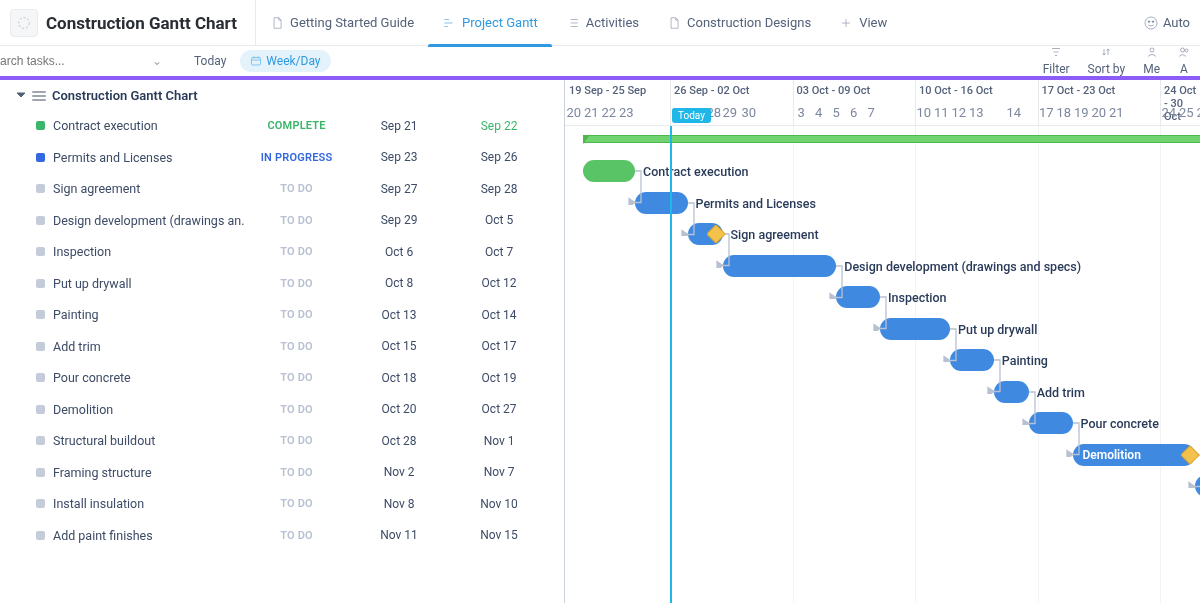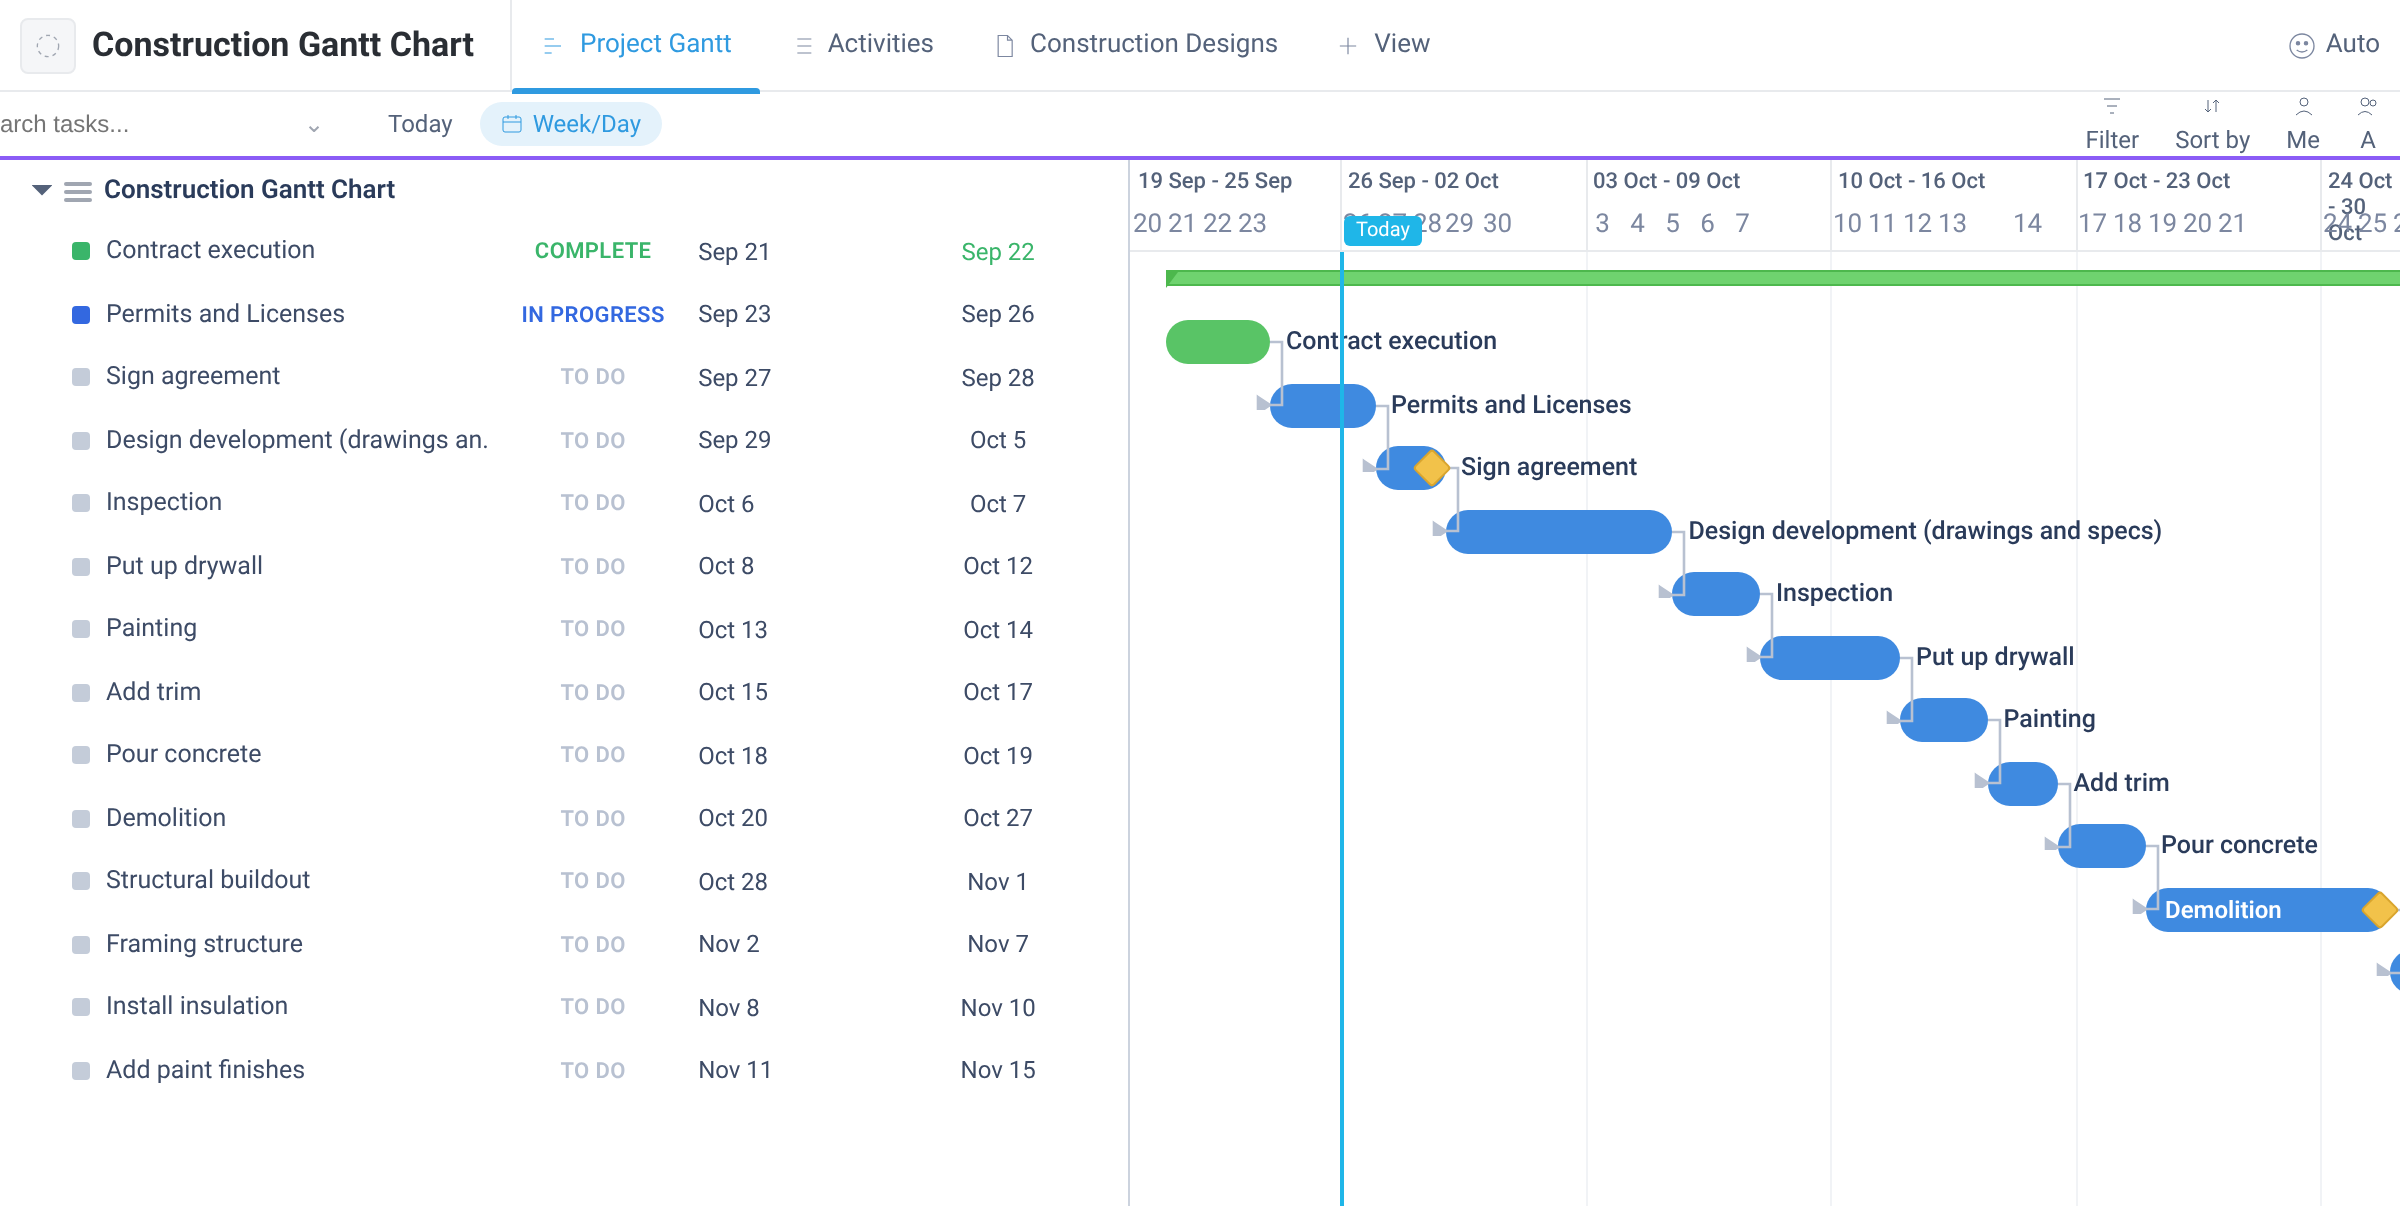--- a/index.html
+++ b/index.html
@@ -12,21 +12,21 @@
   .tabs { display:flex; align-items:stretch; height:46px; border-left:1px solid #e8eaed; }
   .tab { display:flex; align-items:center; gap:6px; padding:0 14px; color:#54627a; cursor:pointer; font-size:13px; position:relative;}
   .tab svg { width:14px; height:14px; stroke:#7c87a0; fill:none;}
   .tab.active { color:#2f9ae0; }
   .tab.active svg { stroke:#2f9ae0;}
   .tab.active::after { content:''; position:absolute; left:0; right:0; bottom:-1px; height:3px; background:#2f9ae0; border-radius:2px 2px 0 0; }
   .nav-right { margin-left:auto; display:flex; align-items:center; gap:6px; padding-right:6px;}
   .auto-btn { display:flex; align-items:center; gap:4px; color:#54627a; font-size:13px; padding:6px 4px;}
   .auto-btn svg { width:16px; height:16px; stroke:#7c87a0; fill:none;}
   
-  .toolbar { display:flex; align-items:center; height:34px; border-bottom:2px solid #8b5cf6; font-size:12px; color:#54627a;}
+  .toolbar { display:flex; align-items:center; height:34px; border-bottom:4px solid #8b5cf6; font-size:12px; color:#54627a;}
   .search { flex:0 0 170px; height:100%; display:flex; align-items:center; padding:0 8px 0 0; color:#a0a6b1;}
   .search input { border:none; outline:none; width:120px; font-size:12px; color:#a0a6b1;}
   .search .chev { margin-left:auto;}
   .today-btn { padding:4px 10px; border-radius:4px; cursor:pointer; color:#54627a; margin-left:14px;}
   .week-btn { padding:4px 10px; border-radius:14px; background:#e4f2fb; color:#2f9ae0; margin-left:4px; display:flex; align-items:center; gap:4px;}
   .week-btn svg{ width:12px; height:12px; stroke:#2f9ae0; fill:none;}
   .tool-right { margin-left:auto; display:flex; gap:18px; padding-right:10px; align-items:center;}
   .tool-item { display:flex; align-items:center; gap:4px; color:#54627a; cursor:pointer;flex-direction:column;}
   .tool-item svg { width:12px; height:12px; stroke:#54627a; fill:none;}
   
@@ -44,21 +44,21 @@
   
   .proj-row { display:flex; align-items:center; height:30px; padding-left:16px; font-weight:600; color:#2a3b5a; gap:6px; font-size:13px;}
   .proj-row svg { width:10px; height:10px; stroke:#54627a; fill:#54627a;}
   .lines-icon { width:14px; height:12px; border-radius:2px; }
   .lines-icon span { display:block; height:2px; background:#a0a6b1; margin:2px 0; border-radius:1px;}
   
   .task-row { display:flex; align-items:center; height:31.5px; font-size:12.5px; color:#3d4b66;}
   .task-row .cell-name { width:245px; padding-left:36px; display:flex; align-items:center; gap:8px; white-space:nowrap; overflow:hidden; text-overflow:ellipsis;}
   .bullet { width:9px; height:9px; border-radius:2px; flex-shrink:0;}
   .cell-status { flex:0 0 105px; text-align:center; font-size:11px; font-weight:600; letter-spacing:.2px;}
-  .cell-start  { flex:0 0 100px; color:#3d4b66; font-size:12px;}
+  .cell-start  { flex:0 0 100px; text-align:center; color:#3d4b66; font-size:12px;}
   .cell-due    { flex:0 0 100px; text-align:center; color:#3d4b66; font-size:12px;}
   .cell-add    { width:15px;}
   
   .tl-head { height:46px; border-bottom:1px solid #e8eaed; position:relative;}
   .week-labels { position:absolute; top:4px; left:0; right:0; height:18px;}
   .week-label { position:absolute; font-size:11px; color:#54627a; font-weight:500;}
   .day-labels { position:absolute; bottom:4px; left:0; right:0; height:16px;}
   .day-label { position:absolute; width:17.5px; text-align:center; font-size:13px; color:#7c87a0;}
   .week-sep { position:absolute; top:0; bottom:0; width:0; border-left:1px solid #e8eaed;}
   .tl-body { position:absolute; top:46px; bottom:0; left:0; right:0;}
@@ -82,20 +82,26 @@
 <body>
 
 <div class="navbar">
   <div class="app-icon">
     <svg viewBox="0 0 24 24">
         <circle cx="12" cy="12" r="8" stroke-dasharray="3 3"></circle>
       </svg>
   </div>
   <div class="page-title">Construction Gantt Chart</div>
   <div class="tabs" id="nav-tabs">
+      <div class="tab">
+        <svg viewBox="0 0 24 24">
+          <path d="M7 3 h8 l4 4 v14 H7 Z M15 3 v4 h4"></path>
+        </svg>
+        <span>Getting Started Guide</span>
+      </div>
       <div class="tab active">
         <svg viewBox="0 0 24 24">
           <path d="M4 6 h8 M4 12 h14 M4 18 h6"></path>
         </svg>
         <span>Project Gantt</span>
       </div>
       <div class="tab">
         <svg viewBox="0 0 24 24">
           <path d="M8 6 h12 M8 12 h12 M8 18 h12 M4 6 h.01 M4 12 h.01 M4 18 h.01"></path>
         </svg>

